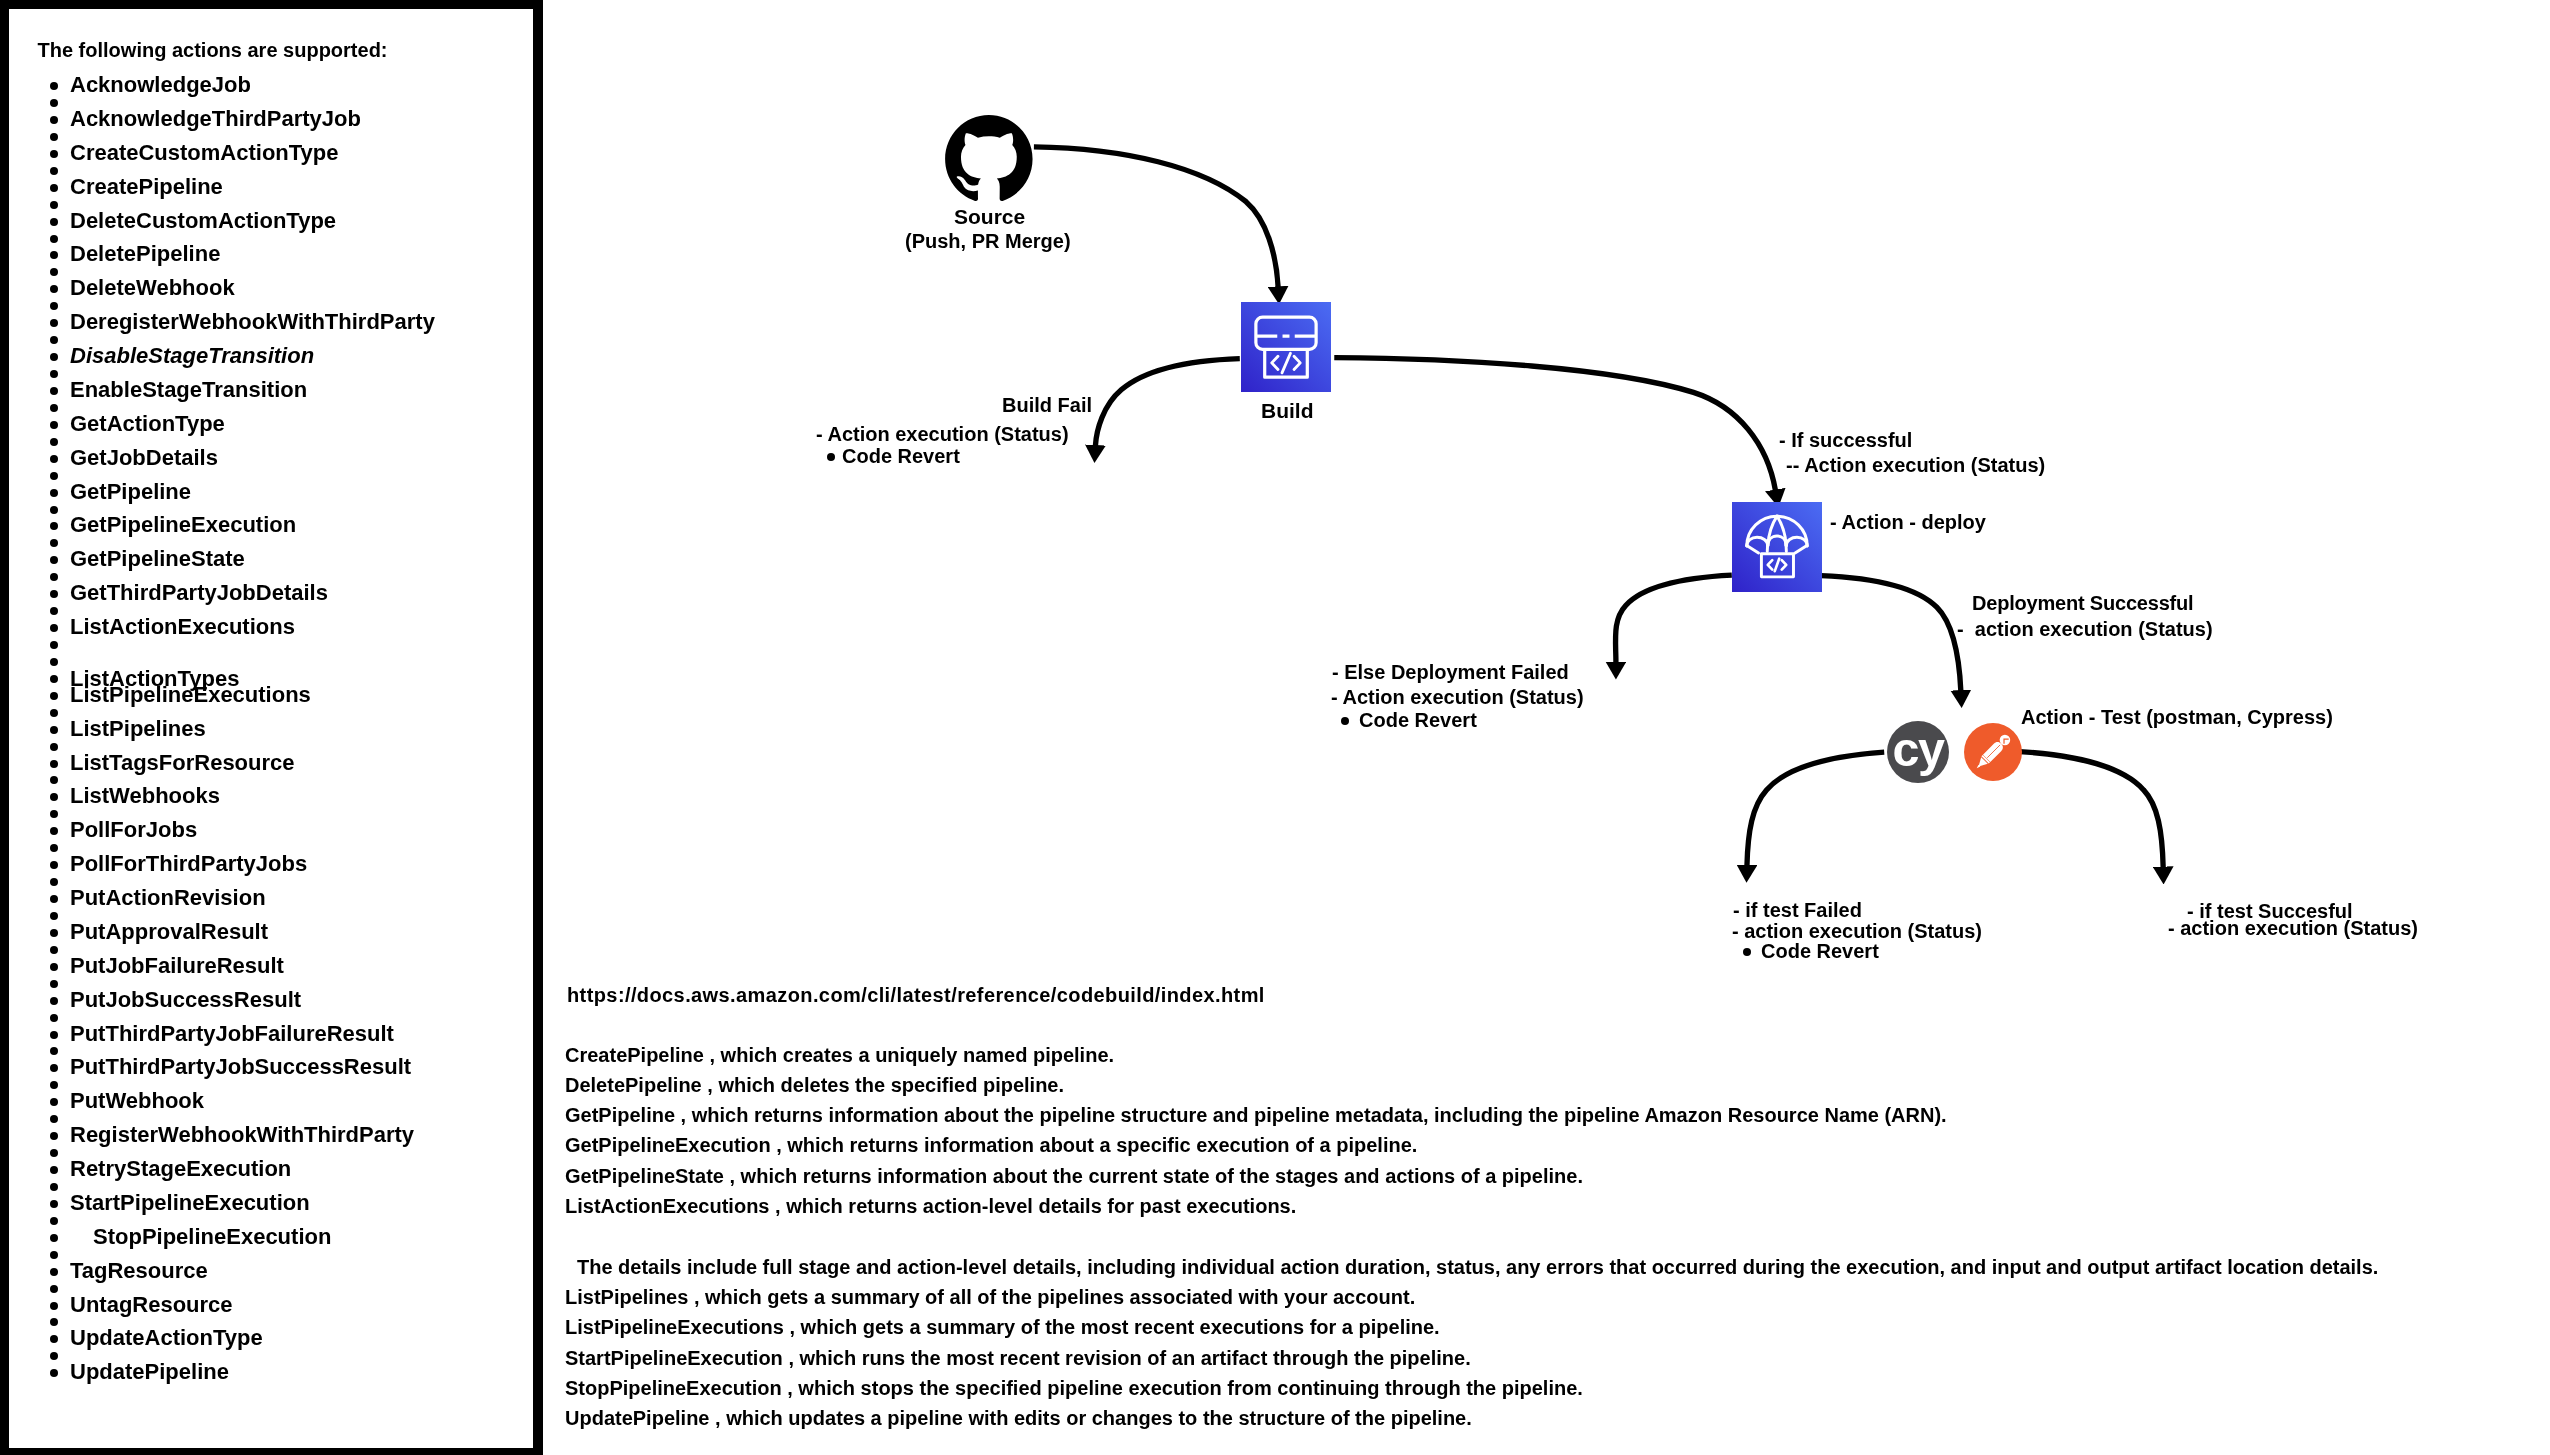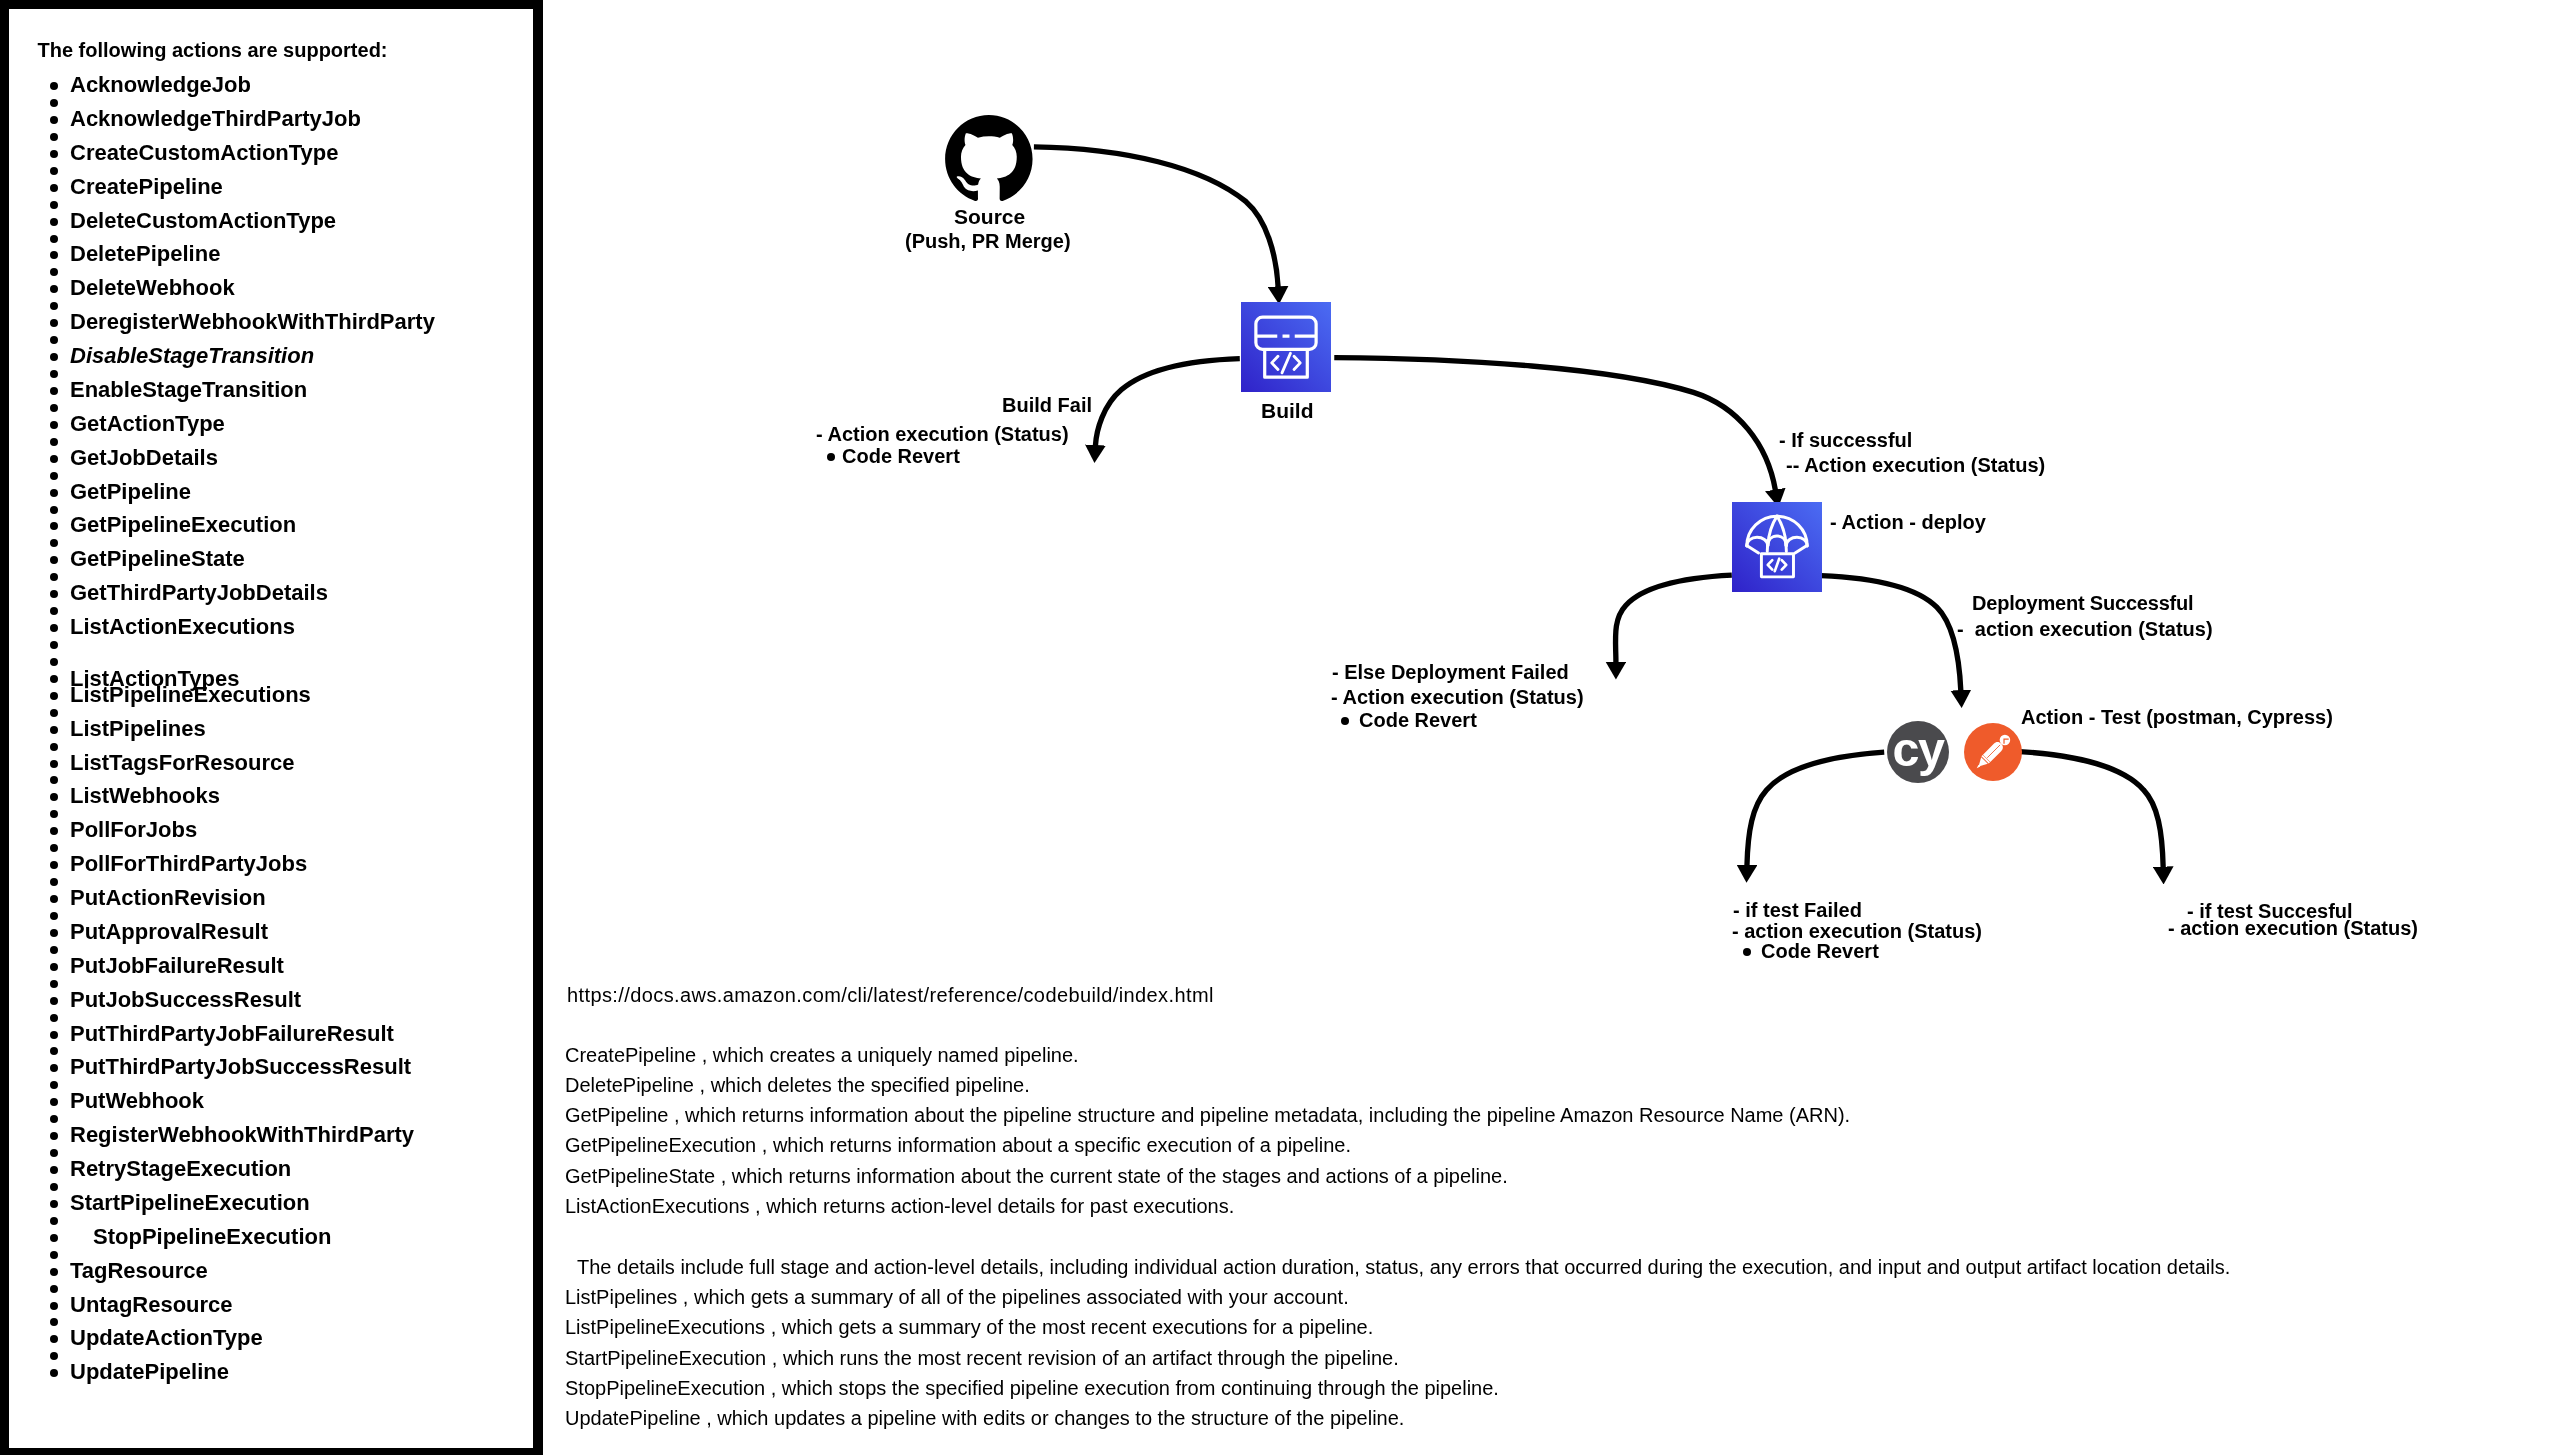--- a/index.html
+++ b/index.html
@@ -23,21 +23,21 @@
   #diagram{position:absolute;left:0;top:0;width:2550px;height:1456px;}
   #edges{position:absolute;left:0;top:0;width:2550px;height:1456px;overflow:visible;}
 
   .tx{position:absolute;font-size:20px;font-weight:700;white-space:pre;line-height:20px;}
   .dot{position:absolute;width:8px;height:8px;border-radius:50%;background:#000;}
 
   .sq-icon{position:absolute;}
   .circ{position:absolute;}
 
   
-  .note-line{position:absolute;font-size:20px;font-weight:400;
+  .note-line{position:absolute;font-size:20px;font-weight:700;
       line-height:20px;white-space:nowrap;}
   .note-line[data-name="docs-url"]{letter-spacing:0.4px;}
 </style>
 </head>
 <body>
 
 <div class="page" data-name="page-root">
 
   <div id="actions-panel" data-name="actions-panel">
     <div id="actions-title" data-name="actions-panel-title">The following actions are supported:</div>

